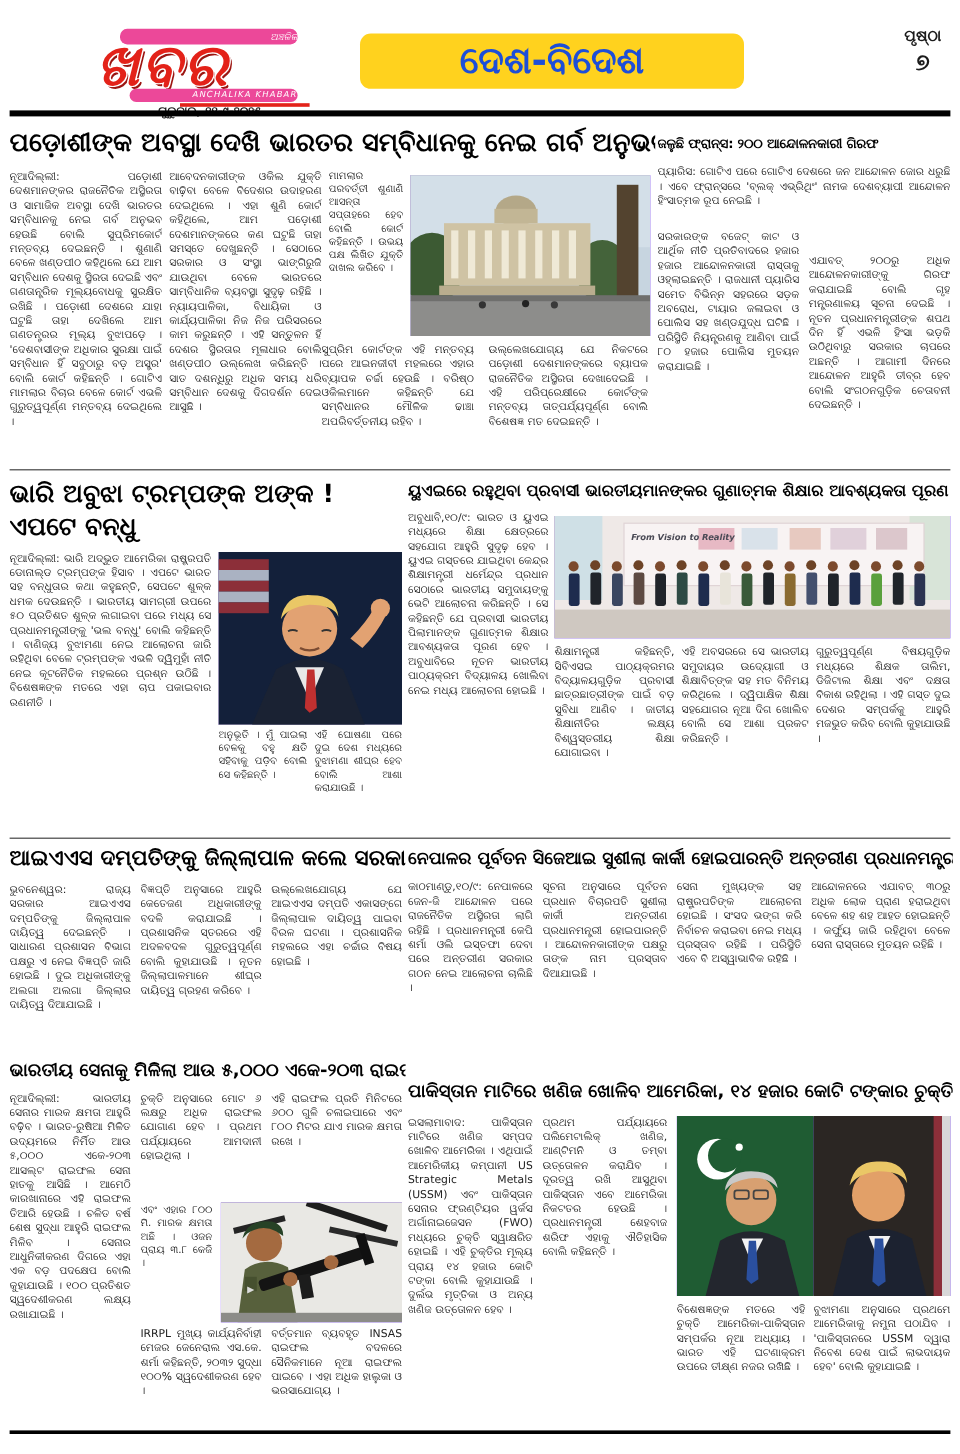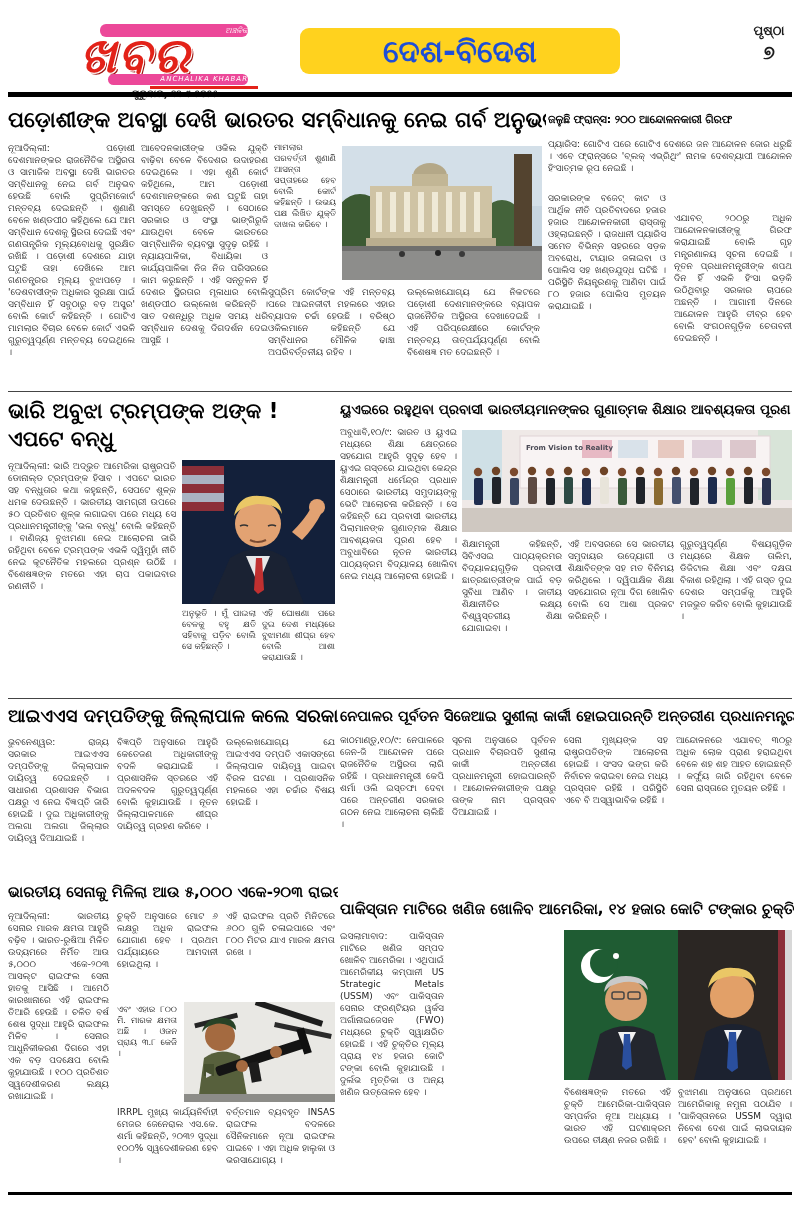--- a/index.html
+++ b/index.html
@@ -15,21 +15,21 @@
   .banner{background:#ffd21e;border-radius:9px;display:flex;align-items:center;justify-content:center;}
   .banner span{font-size:31px;font-weight:bold;color:#1d4ed8;}
   .page-no{font-weight:bold;text-align:center;line-height:1.1;}
   .rule{background:#000;}
   
   .hl{font-weight:bold;color:#000;overflow:hidden;white-space:nowrap;}
   .hl2{font-weight:bold;color:#000;overflow:hidden;}
   
   .col{font-size:9px;line-height:12px;text-align:justify;overflow:hidden;color:#222;}
   .col-sm{font-size:8.5px;line-height:11px;}
-  .photo{overflow:hidden;background:#8b5cf6;box-shadow:0 0 0 1px #bbb inset;}
+  .photo{overflow:hidden;background:#8b5cf6;box-shadow:0 0 0 1px #bbb inset;font-style:italic;}
   .photo svg{display:block;width:100%;height:100%;}
 </style>
 </head>
 <body>
 
 <div id="page">
 
   <div class="abs logo-bar" style="left:100px;top:24px;width:148px;height:13px;font-size:8px;line-height:13px;">ଅଞ୍ଚଳିକ</div>
   <div class="abs logo-word" style="left:80px;top:30px;width:180px;font-size:48px;line-height:50px;">ଖବର</div>
   <div class="abs logo-bar" style="left:108px;top:74px;width:140px;height:11px;font-size:7px;line-height:11px;letter-spacing:1px;">ANCHALIKA KHABAR</div>
@@ -286,20 +286,21 @@
       <rect x="0" y="92" width="151" height="8" fill="#8c8c88"></rect>
     </svg>
   </div>
 
   <div class="abs col col-sm" style="left:117px;top:1004px;width:60px;height:96px;">ଏବଂ ଏହାର ୮୦୦ ମି. ମାରକ କ୍ଷମତା ଅଛି । ଓଜନ ପ୍ରାୟ ୩.୮ କେଜି ।</div>
   <div class="abs col" style="left:117px;top:1106px;width:101px;height:82px;">IRRPL ମୁଖ୍ୟ କାର୍ଯ୍ୟନିର୍ବାହୀ ମେଜର ଜେନେରାଲ ଏସ.କେ. ଶର୍ମା କହିଛନ୍ତି, ୨୦୩୨ ସୁଦ୍ଧା ୧୦୦% ସ୍ୱଦେଶୀକରଣ ହେବ ।</div>
   <div class="abs col" style="left:226px;top:1106px;width:109px;height:82px;">ବର୍ତ୍ତମାନ ବ୍ୟବହୃତ INSAS ରାଇଫଲ ବଦଳରେ ସୈନିକମାନେ ନୂଆ ରାଇଫଲ ପାଇବେ । ଏହା ଅଧିକ ହାଲୁକା ଓ ଭରସାଯୋଗ୍ୟ ।</div>
 
   <div class="abs hl" style="left:340px;top:898px;width:454px;height:24px;font-size:15px;line-height:22px;">ପାକିସ୍ତାନ ମାଟିରେ ଖଣିଜ ଖୋଳିବ ଆମେରିକା, ୧୪ ହଜାର କୋଟି ଟଙ୍କାର ଚୁକ୍ତି ସ୍ୱାକ୍ଷର</div>
   <div class="abs col" style="left:340px;top:930px;width:104px;height:258px;">ଇସଲାମାବାଦ: ପାକିସ୍ତାନ ମାଟିରେ ଖଣିଜ ସମ୍ପଦ ଖୋଳିବ ଆମେରିକା । ଏଥିପାଇଁ ଆମେରିକୀୟ କମ୍ପାନୀ US Strategic Metals (USSM) ଏବଂ ପାକିସ୍ତାନ ସେନାର ଫ୍ରଣ୍ଟିୟର ୱର୍କସ ଅର୍ଗାନାଇଜେସନ (FWO) ମଧ୍ୟରେ ଚୁକ୍ତି ସ୍ୱାକ୍ଷରିତ ହୋଇଛି । ଏହି ଚୁକ୍ତିର ମୂଲ୍ୟ ପ୍ରାୟ ୧୪ ହଜାର କୋଟି ଟଙ୍କା ବୋଲି କୁହାଯାଉଛି । ଦୁର୍ଲଭ ମୃତ୍ତିକା ଓ ଅନ୍ୟ ଖଣିଜ ଉତ୍ତୋଳନ ହେବ ।</div>
+  <div class="abs col" style="left:452px;top:930px;width:104px;height:258px;">ପ୍ରଥମ ପର୍ଯ୍ୟାୟରେ ପଲିମେଟାଲିକ୍ ଖଣିଜ, ଆଣ୍ଟିମନି ଓ ତମ୍ବା ଉତ୍ତୋଳନ କରାଯିବ । ଦୂରତ୍ୱ ରଖି ଆସୁଥିବା ପାକିସ୍ତାନ ଏବେ ଆମେରିକା ନିକଟତର ହେଉଛି । ପ୍ରଧାନମନ୍ତ୍ରୀ ଶେହବାଜ ଶରିଫ ଏହାକୁ ଐତିହାସିକ ବୋଲି କହିଛନ୍ତି ।</div>
 
   <div class="abs photo" style="left:564px;top:930px;width:228px;height:150px;">
     <svg viewBox="0 0 228 150">
       <rect x="0" y="0" width="114" height="150" fill="#1f5c33"></rect>
       <circle cx="34" cy="36" r="17" fill="#ffffff"></circle>
       <circle cx="40" cy="33" r="14" fill="#1f5c33"></circle>
       <circle cx="52" cy="26" r="3" fill="#ffffff"></circle>
       <circle cx="62" cy="70" r="21" fill="#d8a071"></circle>
       <path d="M40 62 Q42 46 62 46 Q82 46 84 60 Q76 50 60 52 Q46 54 40 62 Z" fill="#c9c9c9"></path>
       <rect x="48" y="62" width="12" height="7" rx="2" fill="none" stroke="#444" stroke-width="1.5"></rect>

